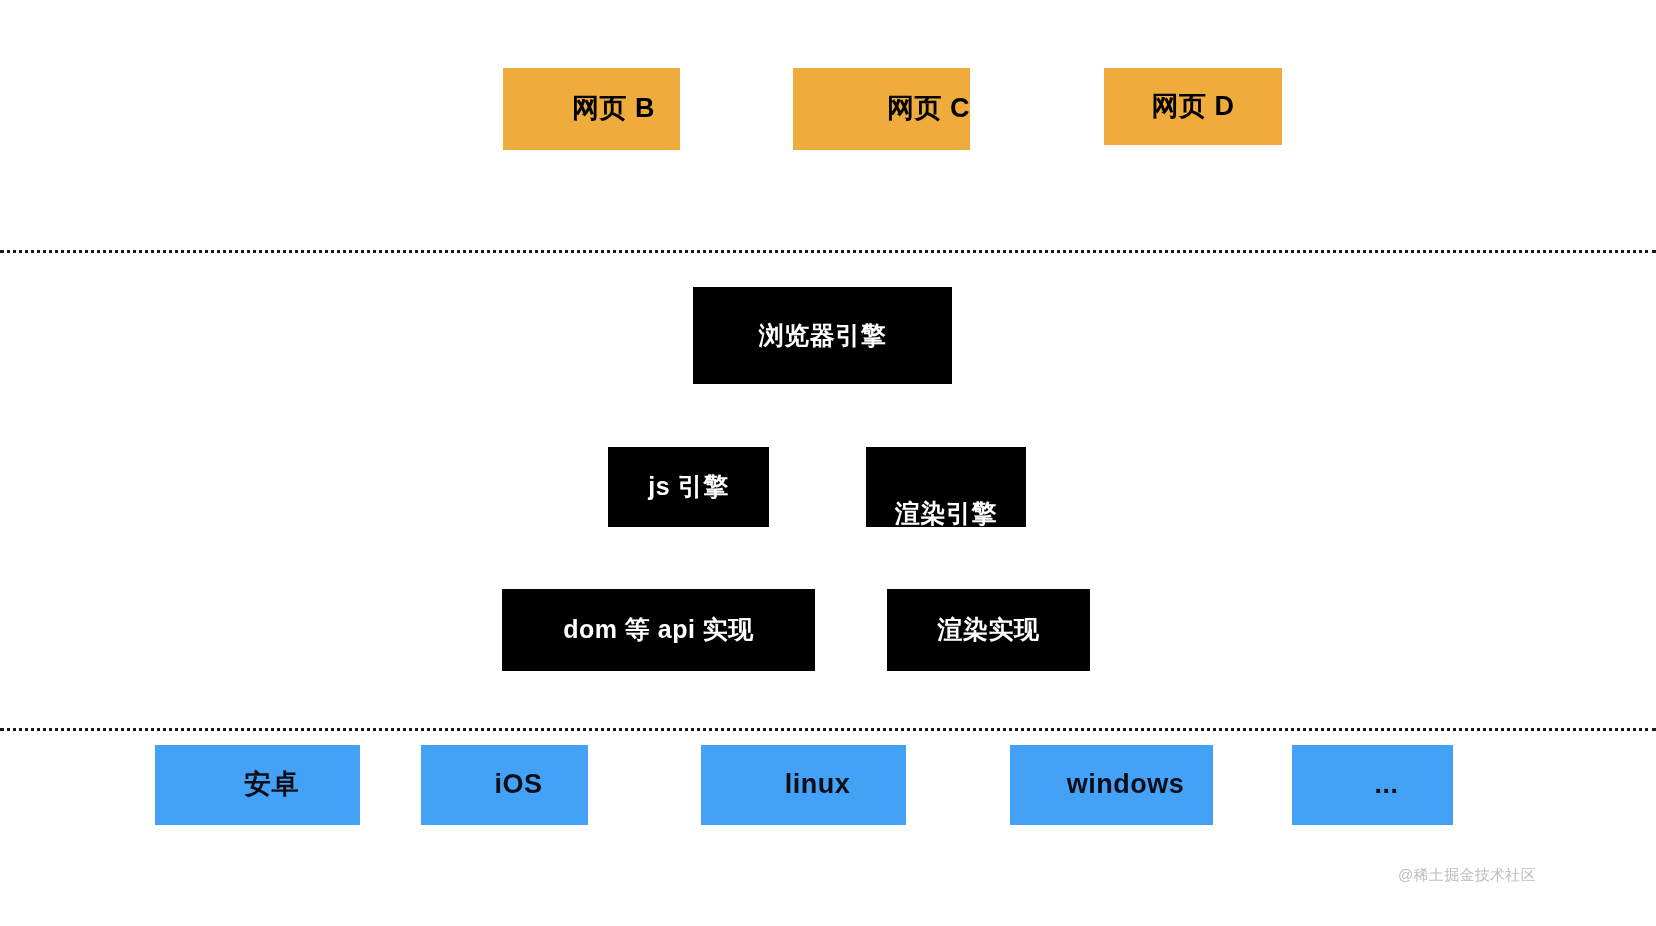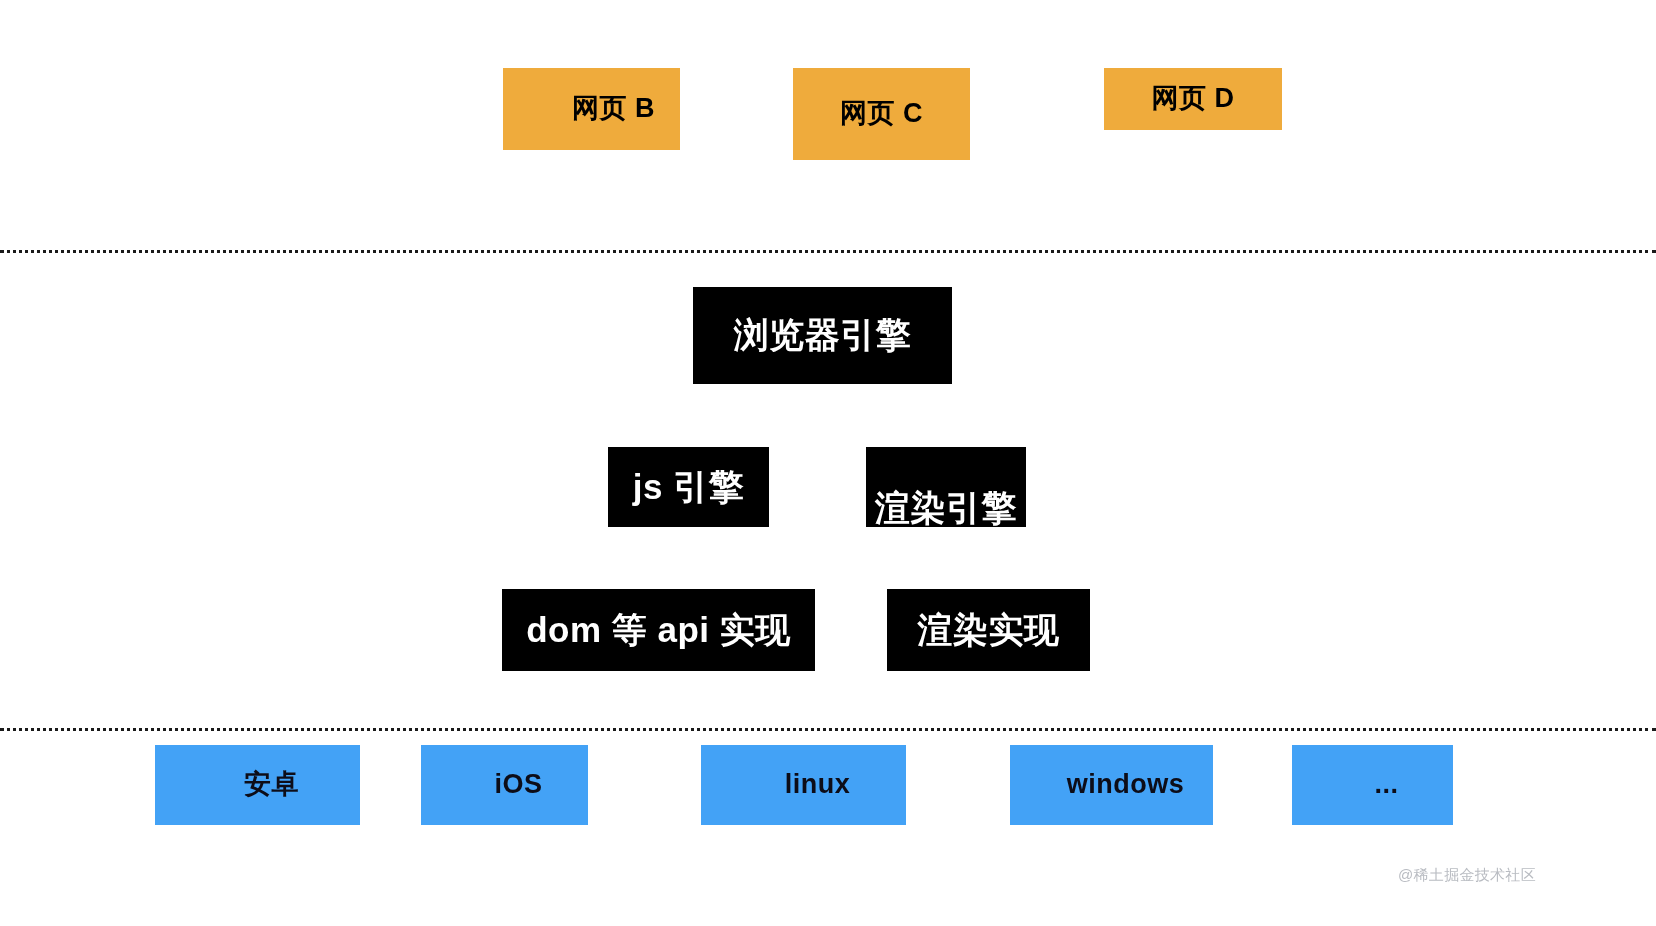--- a/index.html
+++ b/index.html
@@ -35,21 +35,21 @@
     background: #efab3c;
     color: #000000;
     font-size: 27px;
     letter-spacing: 0.5px;
   }
 
   
   .node--engine {
     background: #000000;
     color: #ffffff;
-    font-size: 35px;
+    font-size: 25px;
     letter-spacing: 0.5px;
   }
 
   
   .node--os {
     background: #43a2f6;
     color: #0d0d18;
     font-size: 27px;
     letter-spacing: 0.5px;
     padding-left: 28px;
@@ -75,24 +75,24 @@
   }
 </style>
 </head>
 <body>
 
 <div id="canvas">
 
   <div class="node node--page" style="left: 503px; top: 68px; width: 177px; height: 82px; padding-left: 44px;">
     <span>网页 B</span>
   </div>
-  <div class="node node--page" style="left: 793px; top: 68px; width: 177px; height: 92px;">
+  <div class="node node--page" style="left: 793px; top: 68px; width: 177px; height: 82px; justify-content: flex-end;">
     <span>网页 C</span>
   </div>
-  <div class="node node--page" style="left: 1104px; top: 68px; width: 178px; height: 62px;">
+  <div class="node node--page" style="left: 1104px; top: 68px; width: 178px; height: 77px;">
     <span>网页 D</span>
   </div>
 
   <div class="divider" style="top: 250px;"></div>
 
   <div class="node node--engine" style="left: 693px; top: 287px; width: 259px; height: 97px;">
     <span>浏览器引擎</span>
   </div>
   <div class="node node--engine" style="left: 608px; top: 447px; width: 161px; height: 80px;">
     <span>js 引擎</span>

